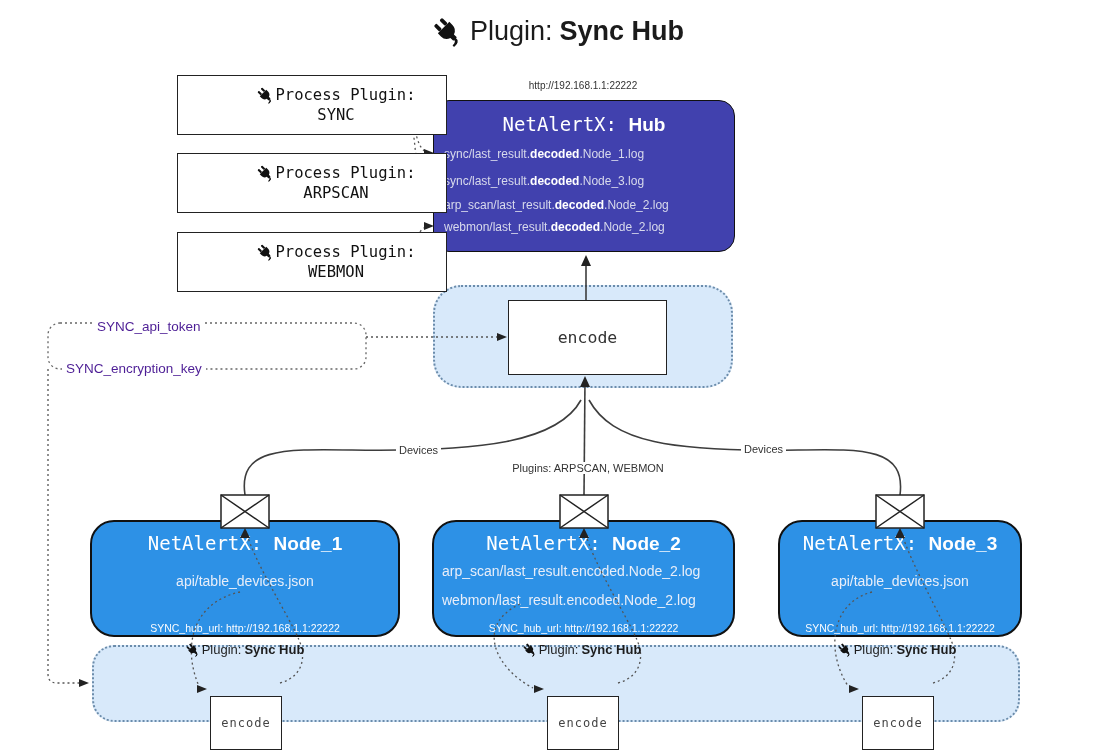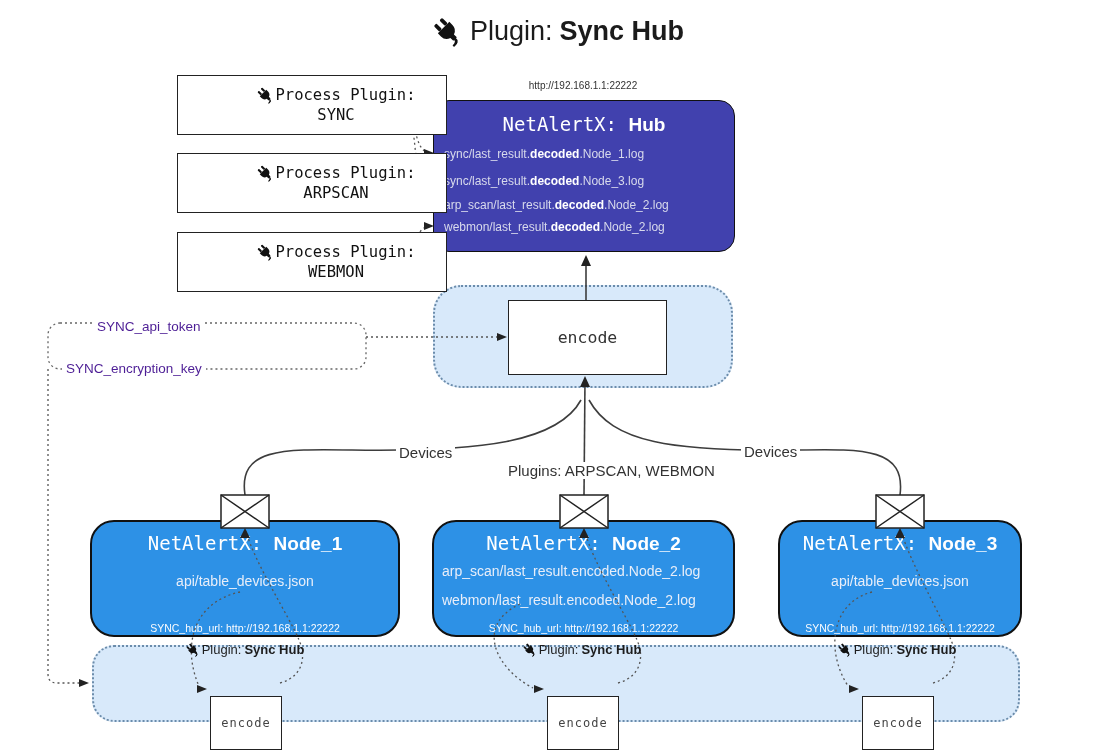--- a/index.html
+++ b/index.html
@@ -43,21 +43,21 @@
   .keylabel{background:#fff;font-size:13.5px;color:#4c1d95;padding:0 4px;white-space:nowrap;}
 
   
   .decode-wrap{left:433px;top:285px;width:300px;height:103px;background:#d8e9fa;
                border:2px dotted #6b8cab;border-radius:28px;box-sizing:border-box;}
   .decode-box{left:508px;top:300px;width:157px;height:73px;background:#fff;border:1.8px solid #222;
               display:flex;align-items:center;justify-content:center;
               font-family:"DejaVu Sans Mono",monospace;font-size:16.5px;color:#333;}
 
   
-  .edge-label{background:#fff;font-size:15px;color:#333;padding:0 3px;white-space:nowrap;text-align:center;}
+  .edge-label{background:#fff;font-size:11px;color:#333;padding:0 3px;white-space:nowrap;text-align:center;}
 
   
   .node{background:#2d91e6;border:2px solid #111;border-radius:24px;color:#fff;box-sizing:border-box;}
   .node-title{position:absolute;left:0;right:0;top:10px;text-align:center;font-size:19px;}
   .node-title b{font-family:"Liberation Sans",sans-serif;margin-top:8px;}
   .node-line{position:absolute;color:#e8eef9;font-size:14px;white-space:nowrap;}
   .node-line.center{left:0;right:0;text-align:center;}
   .node-url{position:absolute;left:0;right:0;top:100px;text-align:center;font-size:10.5px;color:#fbfcfe;}
 
   

